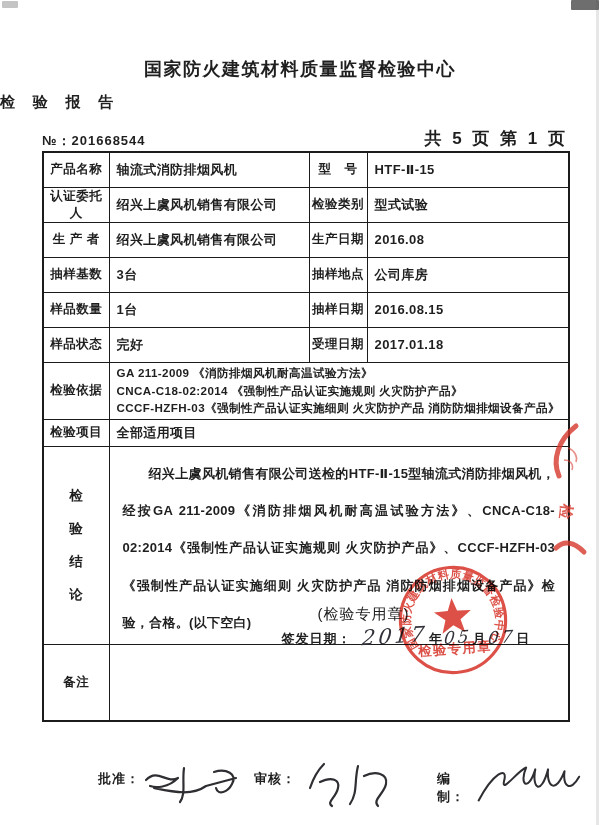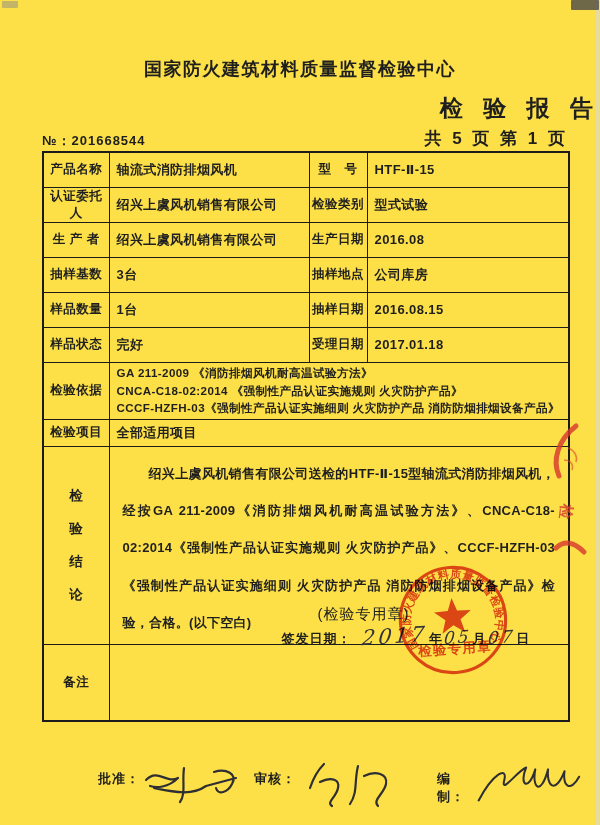--- a/index.html
+++ b/index.html
@@ -1,28 +1,28 @@
 <!DOCTYPE html>
 <html style="--stamp-red: #d7382d;"><head>
 <meta charset="utf-8">
 <style>
   :root{ --stamp-red:#d7382d; --ink:#1f1f1f; --line:#1b1b1b; }
   *{margin:0;padding:0;box-sizing:border-box;}
   html,body{background:#e9e9e9;}
   body{font-family:"Liberation Sans","DejaVu Sans",sans-serif;color:var(--ink);}
-  .page{position:relative;width:600px;height:825px;margin:0 auto;background:#fde047;overflow:hidden;}
+  .page{position:relative;width:600px;height:825px;margin:0 auto;background:#ffffff;overflow:hidden;}
 
   
   .edge-right{position:absolute;right:1px;top:0;width:3px;height:825px;background:#d9d9d9;opacity:.65;}
   .mark-tl{position:absolute;left:2px;top:1px;width:16px;height:7px;background:#8a8a8a;opacity:.5;border-radius:1px;}
   .mark-tr{position:absolute;left:571px;top:0;width:28px;height:10px;background:#4a4a4a;opacity:.8;border-radius:1px;}
 
   
   .org{position:absolute;top:57px;left:0;width:100%;text-align:center;font-size:18px;font-weight:bold;letter-spacing:1.5px;}
-  .title{position:absolute;top:93px;left:0;width:100%;text-align:right;font-size:23px;font-weight:bold;letter-spacing:7px;}
+  .title{position:absolute;top:93px;left:0;width:100%;text-align:left;font-size:15px;font-weight:bold;letter-spacing:7px;font-family:Liberation Serif, serif;}
   .meta{position:absolute;top:127px;left:42px;width:526px;display:flex;justify-content:space-between;align-items:flex-end;}
   .meta .no{font-size:13px;letter-spacing:1px;font-weight:600;}
   .meta .pg{font-size:17px;letter-spacing:3px;font-weight:600;}
 
   
   table.report{position:absolute;left:42px;top:151px;width:526px;border-collapse:collapse;table-layout:fixed;}
   table.report td{border:1.4px solid var(--line);vertical-align:middle;}
   table.report{border:2px solid var(--line);}
   td.lbl{text-align:center;font-size:12.5px;font-weight:600;letter-spacing:.5px;padding:0 1px;}
   td.val{font-size:13px;font-weight:600;padding:0 7px;letter-spacing:.4px;}

